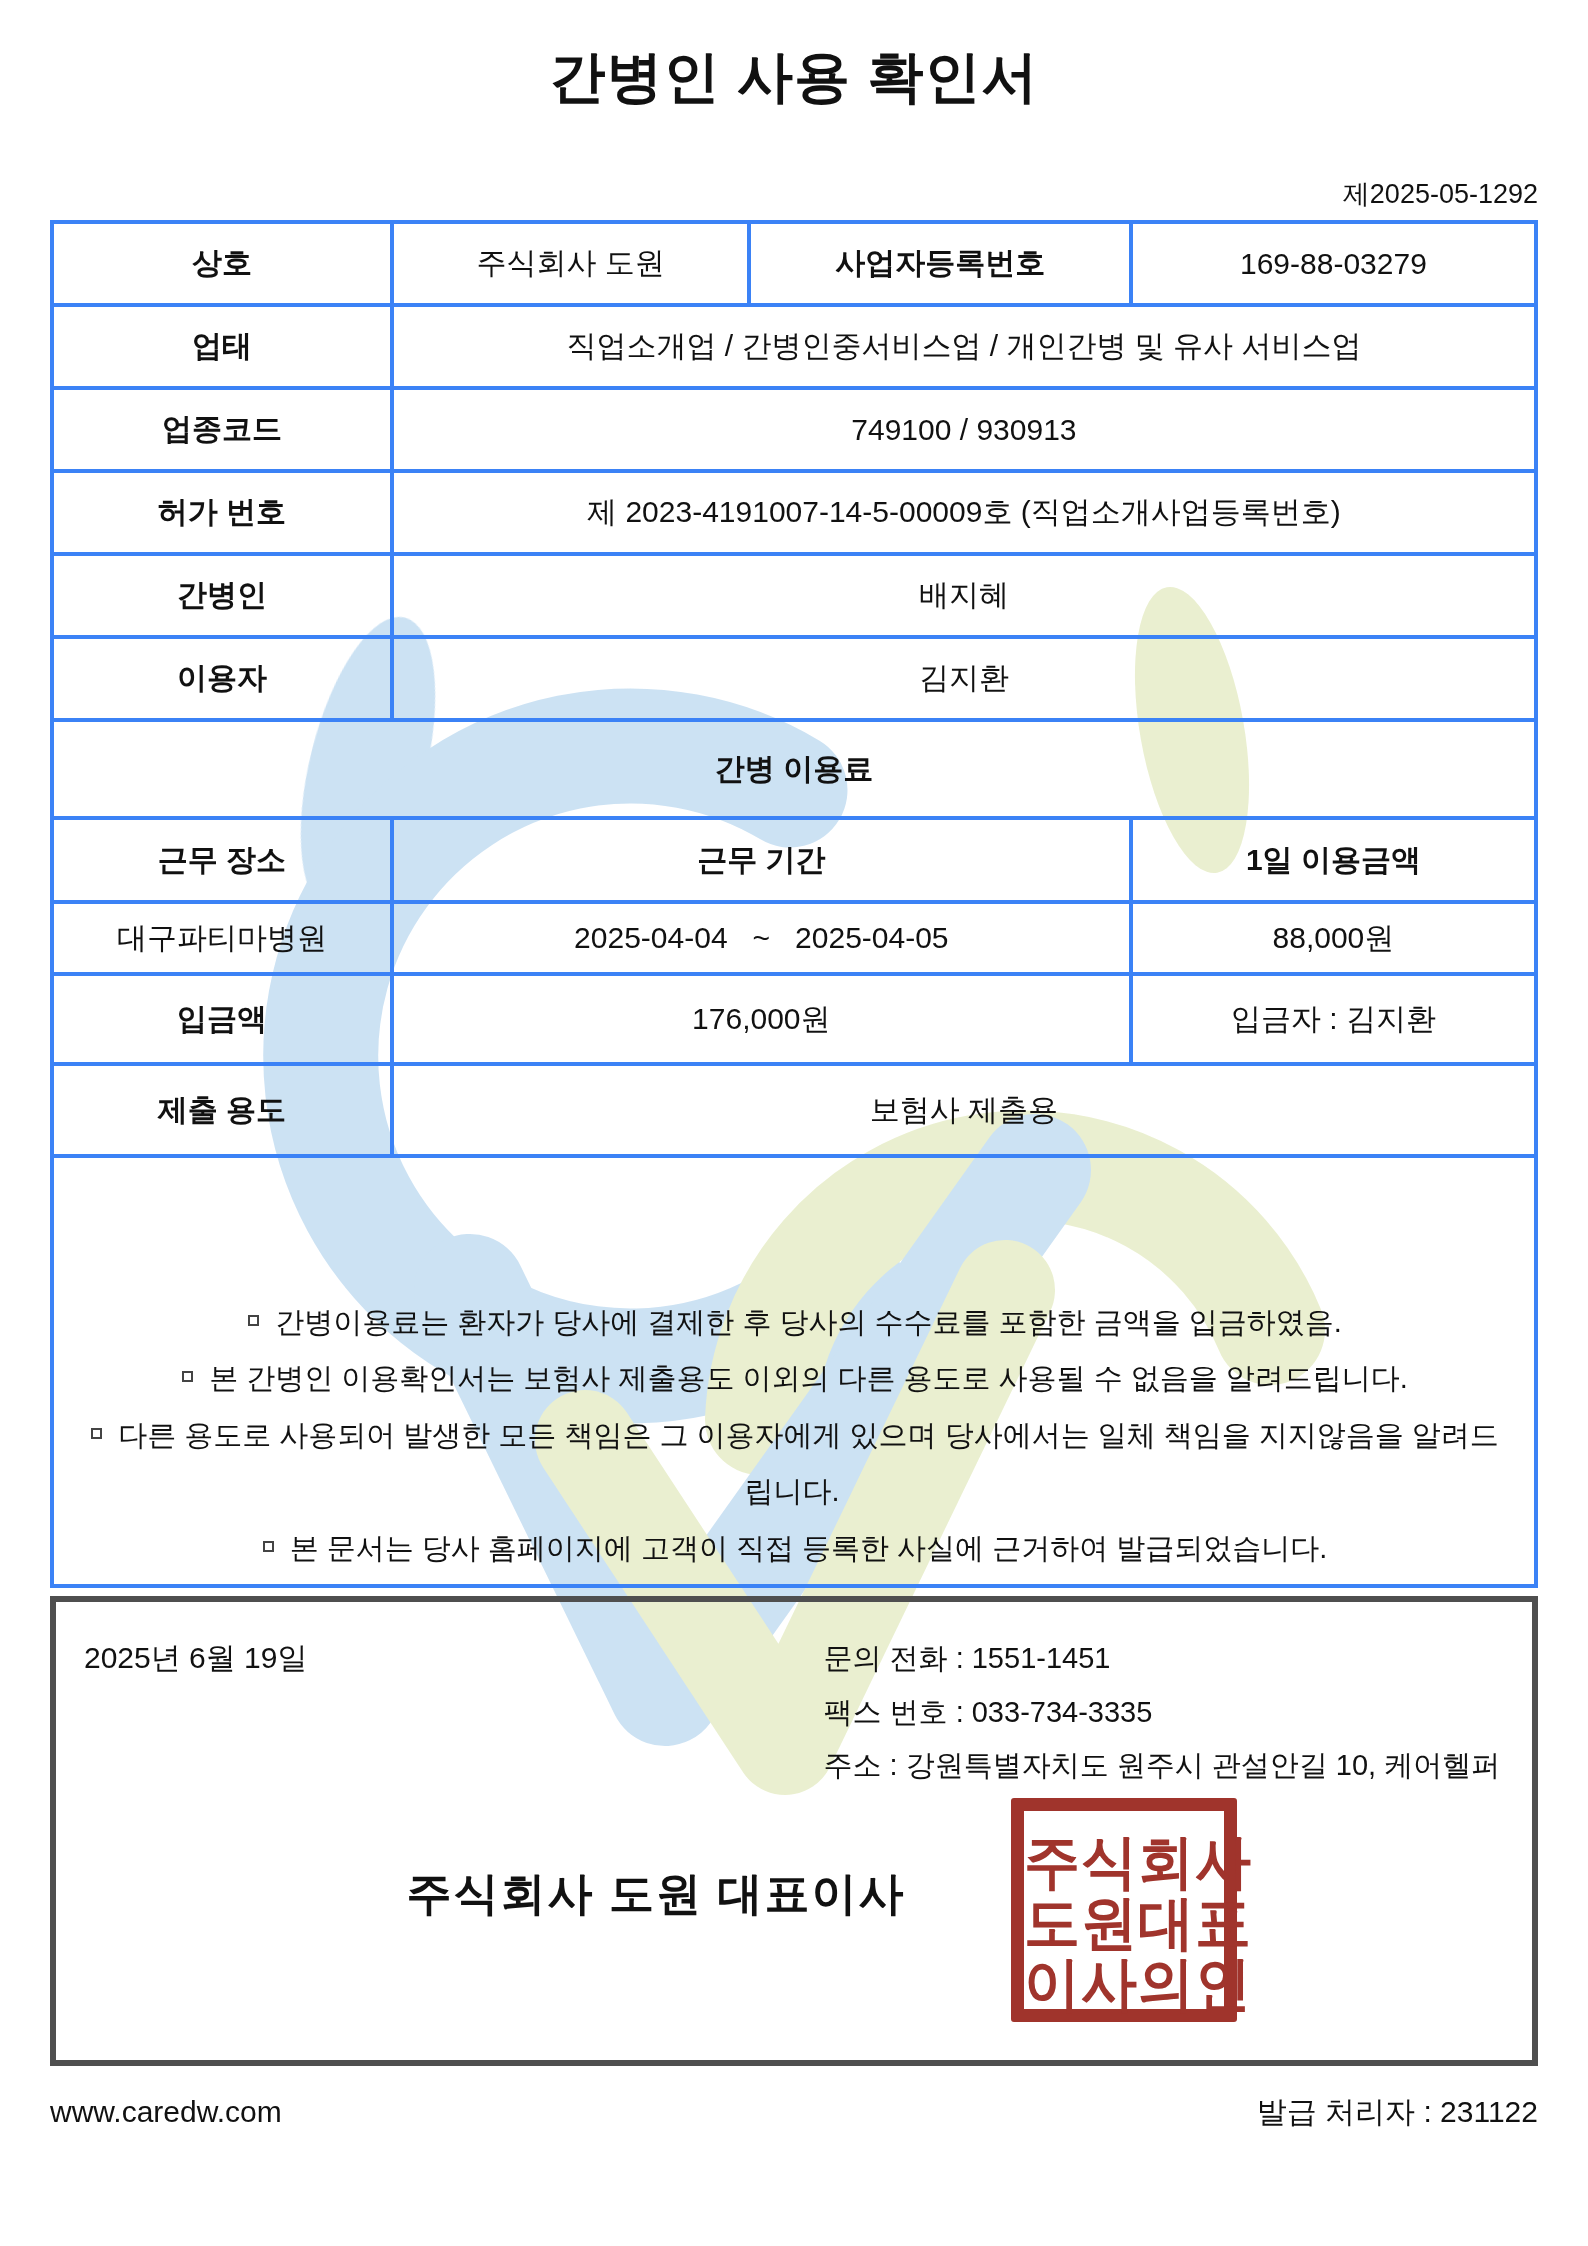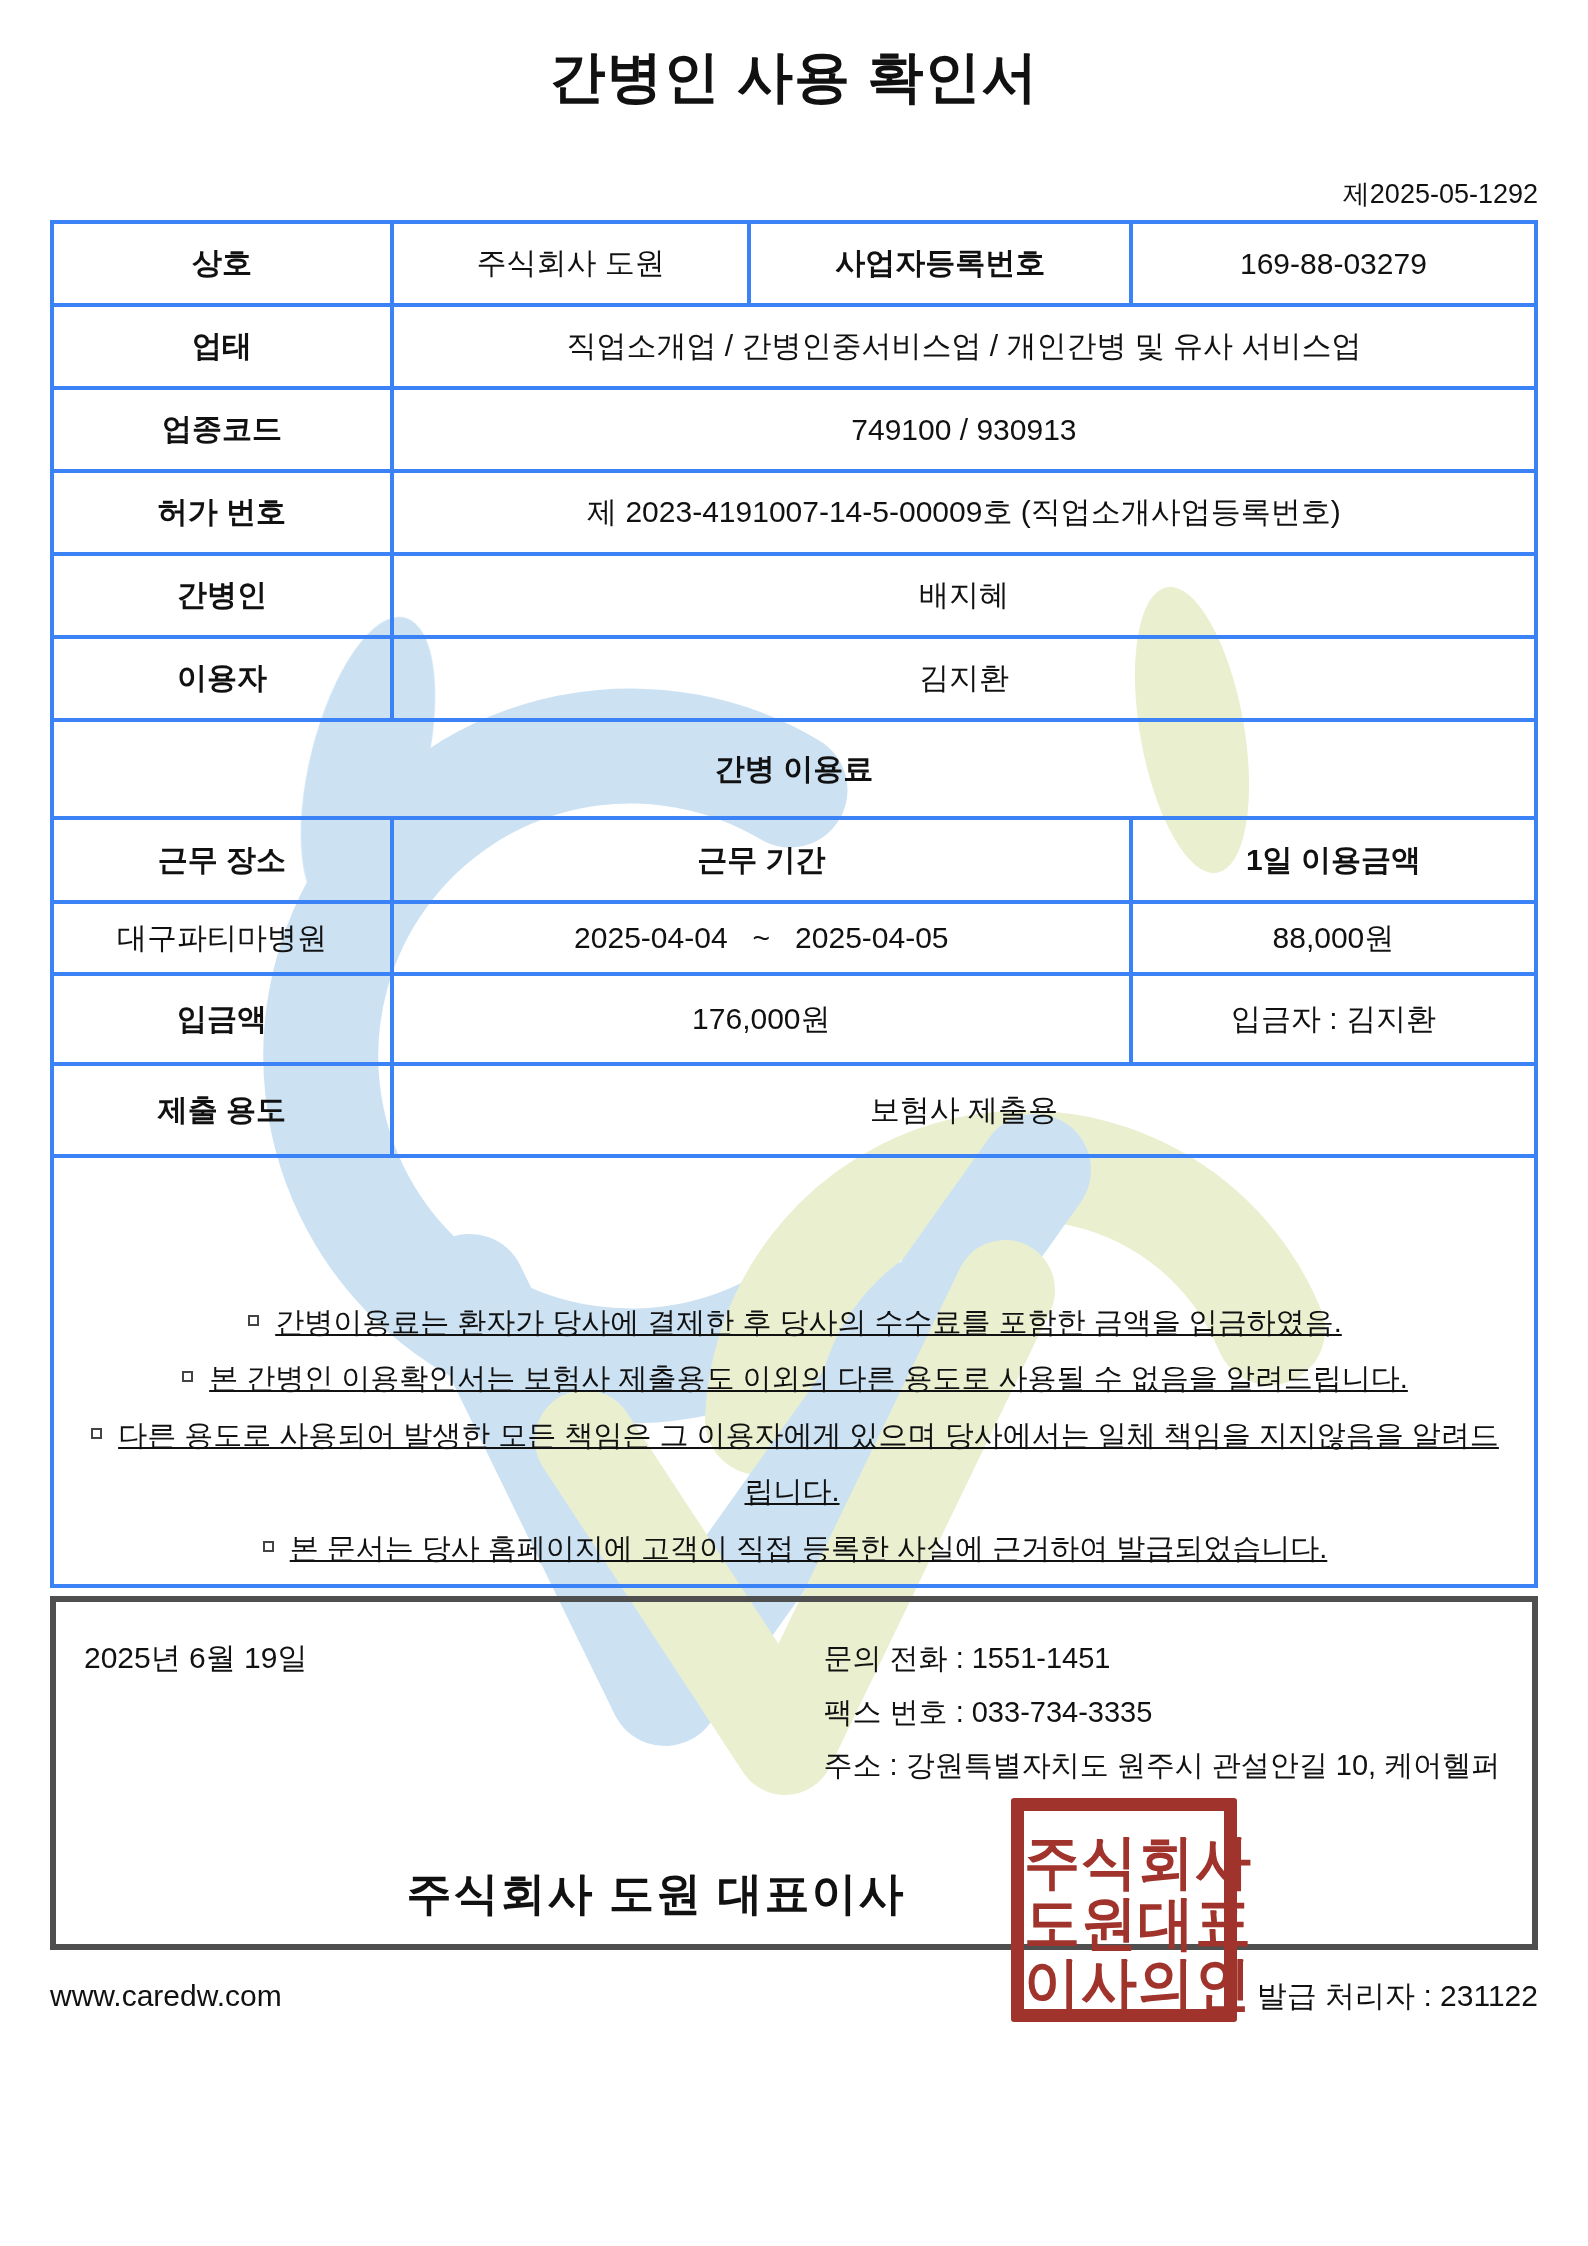--- a/index.html
+++ b/index.html
@@ -48,41 +48,40 @@
   .r-feedata td { height: 72px; }
   .r-deposit td { height: 90px; }
   .r-purpose td { height: 92px; }
   .pre { white-space: pre-wrap; }
 
   td.notes-cell {
     height: 430px;
     text-align: left;
     vertical-align: top;
     padding: 128px 26px 0 22px;
-    text-decoration: underline;
   }
   .notes-list { list-style: none; }
   .notes-list li {
     font-size: 29px;
     line-height: 1.95;
   }
   .sq {
     display: inline-block;
     width: 11px; height: 11px;
     border: 2px solid #444;
     margin-right: 16px;
     margin-left: 6px;
     vertical-align: 6px;
   }
 
   .footer-box {
     position: relative;
     margin-top: 8px;
     border: 6px solid #4f4f4f;
-    height: 354px;
+    height: 470px;
   }
   .issue-date {
     position: absolute; left: 28px; top: 36px;
     font-size: 30px;
   }
   .contact {
     position: absolute; left: 52%; top: 30px;
     font-size: 29px;
     line-height: 1.85;
   }

